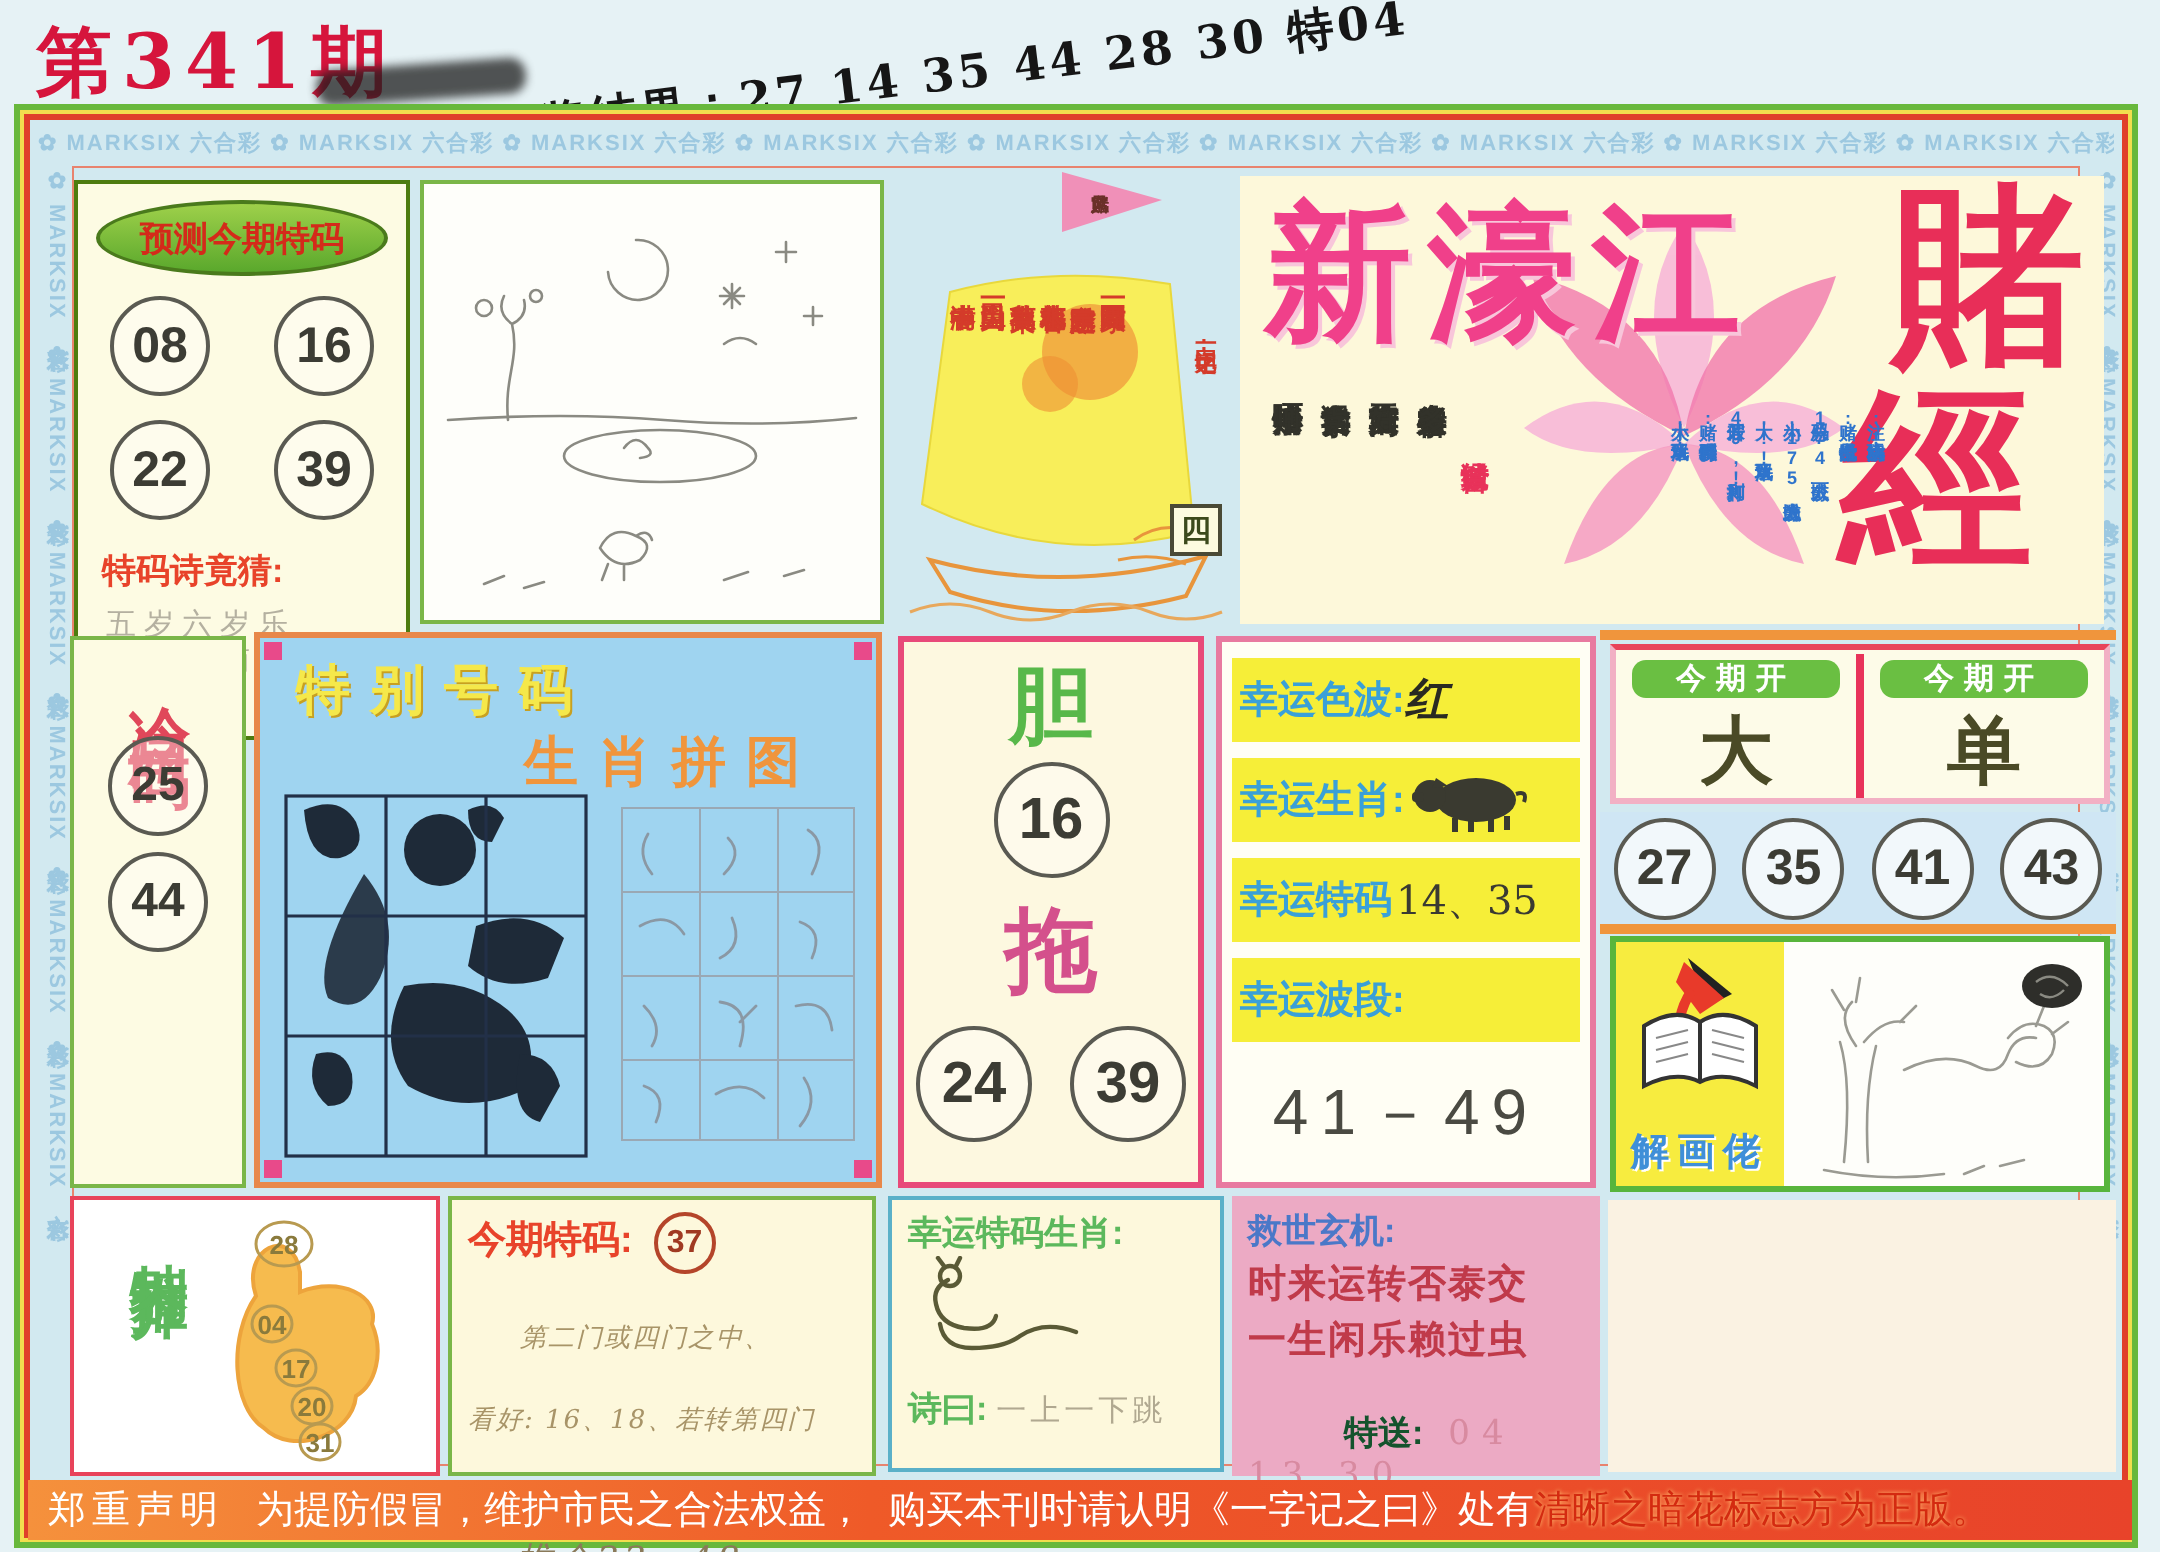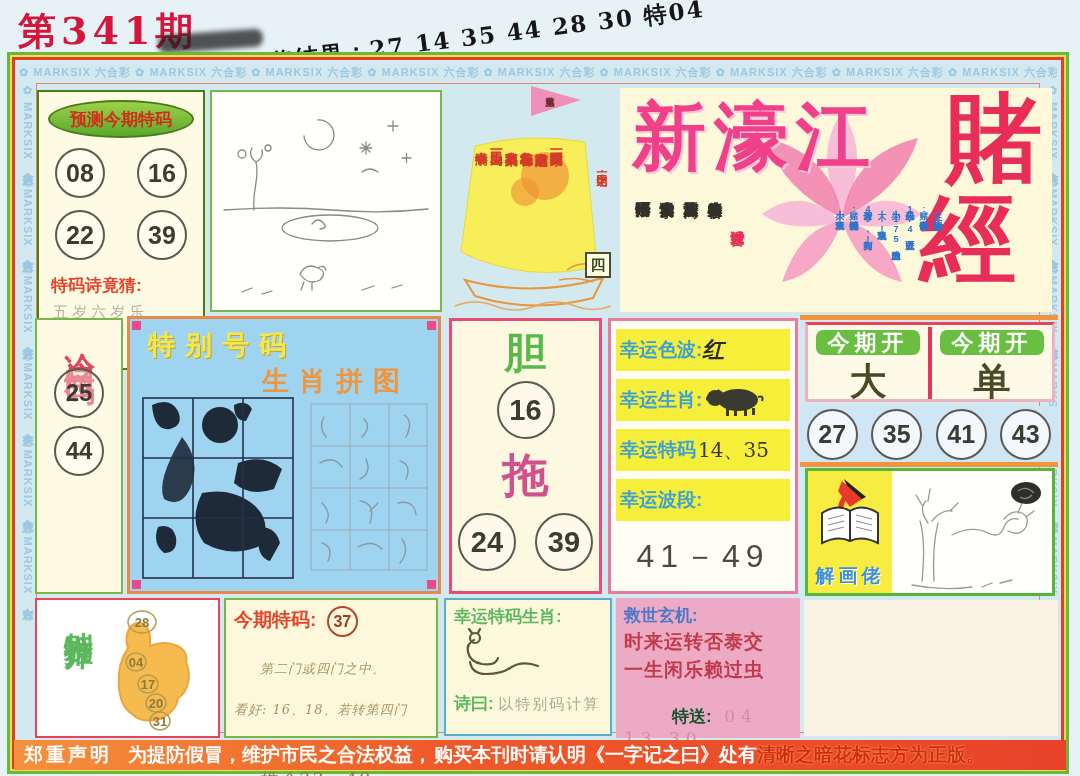--- a/index.html
+++ b/index.html
@@ -94,21 +94,21 @@
   .lk-hand{font-family:"DejaVu Serif",serif;font-style:italic;font-weight:bold;font-size:22px;color:#2a2a22;}
   .lk-code{font-family:"DejaVu Serif",serif;font-size:20px;color:#3a3a32;margin-left:2px;}
   .lk-range{text-align:center;font-family:Liberation Sans, sans-serif;font-size:32px;color:#4a4a42;
             letter-spacing:6px;margin-top:14px;}
   
   .divider-orange{position:absolute;background:#f0953c;}
   .open-table{left:805px;top:322px;width:250px;height:80px;background:#fdfbe8;border:3px solid #f2b0c4;
               border-top:3px solid #e8435a;display:flex;}
   .open-cell{flex:1;display:flex;flex-direction:column;align-items:center;}
   .pill{margin-top:5px;width:104px;height:25px;background:#6abf42;border-radius:7px;color:#fff;
-        font-weight:bold;font-size:22px;letter-spacing:5px;display:flex;align-items:center;justify-content:center;}
+        font-weight:bold;font-size:15px;letter-spacing:5px;display:flex;align-items:center;justify-content:center;}
   .open-char{font-family:"DejaVu Serif",serif;font-size:37px;font-weight:bold;color:#4a4a26;margin-top:2px;}
   .open-divider{width:4px;background:#e8335a;margin-top:2px;}
   .open-strip{left:800px;top:406px;width:258px;height:56px;background:#cfe6f4;display:flex;
               align-items:center;justify-content:space-around;}
   .open-strip .circle{width:47px;height:47px;font-size:25px;background:#f2f8fb;}
   
   .box-j{left:805px;top:468px;width:250px;height:128px;background:#fff;border:3px solid #58b53c;display:flex;}
   .ip-left{width:86px;background:#f7ec3f;position:relative;}
   .ip-label{position:absolute;bottom:4px;left:0;right:0;text-align:center;font-size:19px;font-weight:bold;
             color:#3f8fd8;letter-spacing:4px;text-shadow:1px 1px 0 #fff;}
@@ -137,21 +137,21 @@
   .my-label{color:#4a78c8;font-weight:bold;font-size:17px;}
   .my-line{color:#c03a4a;font-weight:bold;font-size:19px;margin-top:2px;letter-spacing:1px;}
   .my-send-row{margin-top:22px;}
   .my-send-label{color:#14532d;font-weight:bold;font-size:17px;padding-left:48px;}
   .my-send-val{color:#d88aa0;font-family:"DejaVu Serif",serif;font-size:17px;letter-spacing:6px;margin-left:8px;}
   .blank-cream{left:804px;top:600px;width:254px;height:136px;background:#faf2e2;}
   
   .decl{left:14px;top:740px;width:1052px;height:30px;
         background:linear-gradient(90deg,#f5913c,#ef5a28 40%,#e8432a);
         display:flex;align-items:center;white-space:nowrap;overflow:hidden;}
-  .decl span{font-weight:bold;font-size:19px;color:#fff;}
+  .decl span{font-weight:normal;font-size:19px;color:#fff;}
   .decl .d1{margin:0 16px 0 10px;letter-spacing:3px;}
   .decl .hl{color:#d42a10;text-shadow:0 0 2px #ffc878;}
 </style>
 </head>
 <body>
 
 <div class="page">
 
   <div class="issue">第341期</div>
   <div class="smudge"></div>
@@ -445,37 +445,37 @@
     <svg width="90" height="58" viewBox="0 0 90 58">
       <g stroke="#5a5a36" stroke-width="2.2" fill="none" stroke-linecap="round">
         <path d="M20,12 q-8,4 -6,12 q2,10 14,12 q14,2 16,-6"></path>
         <path d="M16,34 q2,12 16,12 q16,0 24,-6 q12,-8 28,-2"></path>
         <circle cx="21" cy="10" r="5"></circle>
         <path d="M18,5 l-3,-4 M24,5 l2,-4"></path>
       </g>
     </svg>
     <div class="zd-poem-row">
       <span class="zd-label">诗曰:</span>
-      <span class="zd-poem">以特别码计算</span>
+      <span class="zd-poem">一上一下跳</span>
     </div>
   </div>
 
   <div class="bx box-n">
     <div class="my-label">救世玄机:</div>
     <div class="my-line">时来运转否泰交</div>
     <div class="my-line">一生闲乐赖过虫</div>
     <div class="my-send-row">
       <span class="my-send-label">特送:</span>
       <span class="my-send-val">04 13 30</span>
     </div>
   </div>
 
   <div class="bx blank-cream"></div>
 
   <div class="bx decl">
     <span class="d1">郑重声明</span>
     <span>为提防假冒，维护市民之合法权益，</span>
-    <span style="margin-left:2px">购买本刊时请认明《一字记之曰》处有</span>
+    <span style="margin-left:12px">购买本刊时请认明《一字记之曰》处有</span>
     <span class="hl">清晰之暗花标志</span>
     <span class="hl">方为正版。</span>
   </div>
 
 </div>
 
 </body></html>

